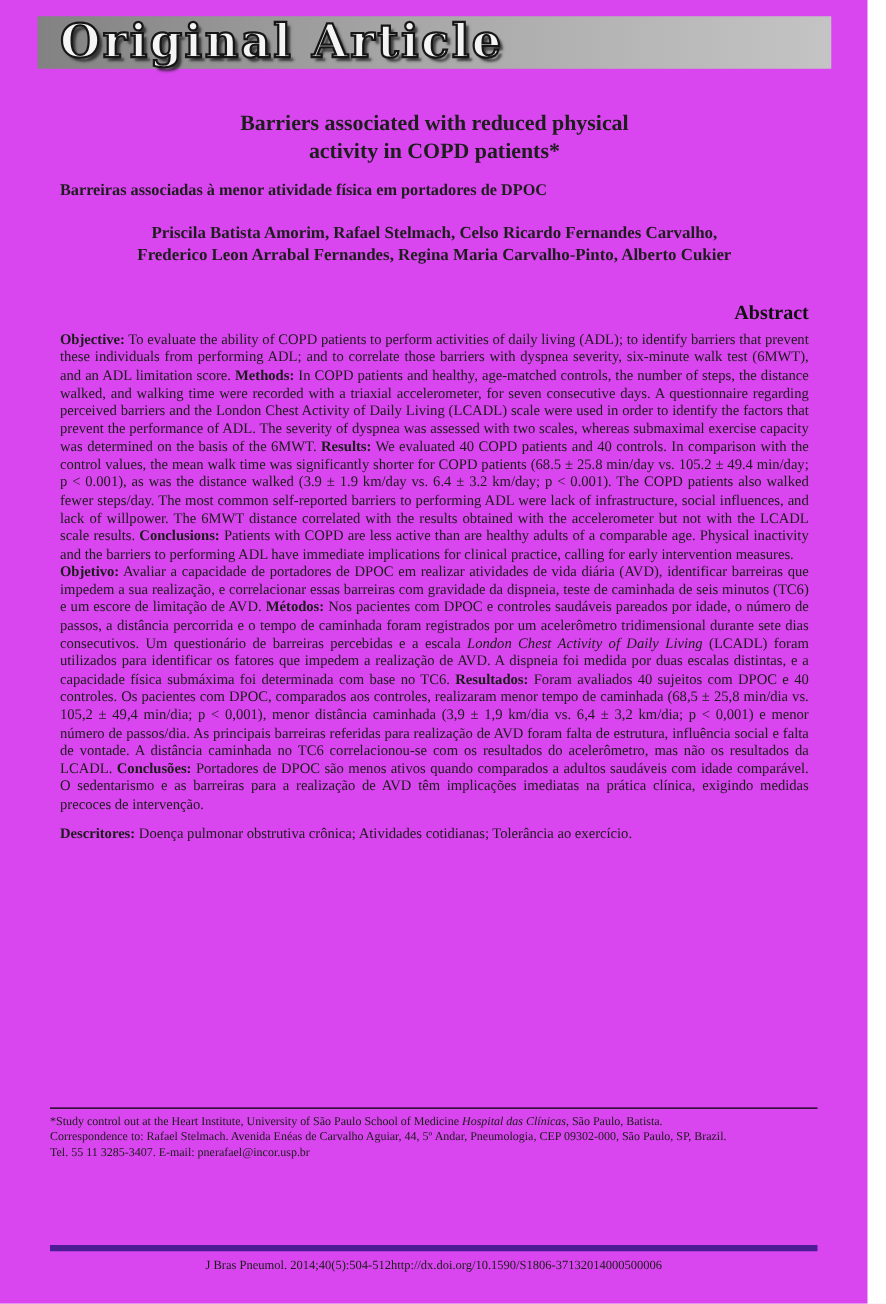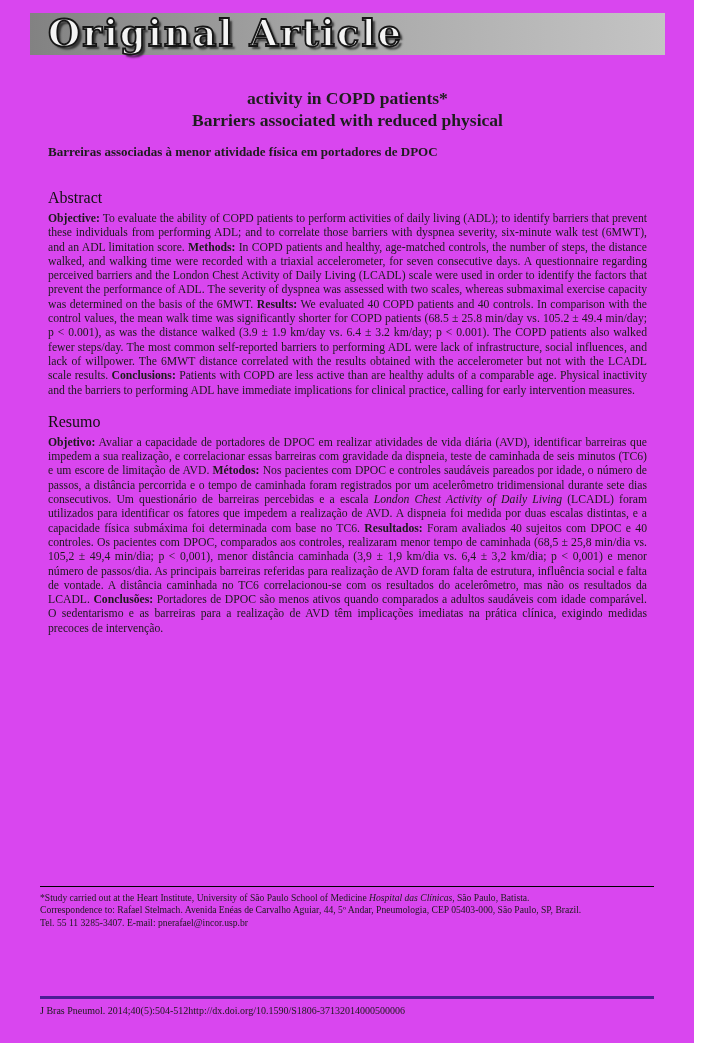--- a/index.html
+++ b/index.html
@@ -30,79 +30,83 @@
     -webkit-text-stroke:1.8px #161616;
     text-shadow:3px 3px 2px rgba(25,25,25,0.75);
     white-space:nowrap;
   }
   .content { margin:0 47px 0 48px; }
   .title { margin-top:33px; text-align:center; font-size:17.5px; font-weight:bold; line-height:21.5px; color:#1d1d1d; }
   .title .tline { display:block; }
   .subtitle { margin-top:13px; text-align:left; font-size:13px; font-weight:bold; color:#1d1d1d; }
   .authors { margin-top:17px; text-align:center; font-size:13.5px; font-weight:bold; line-height:18px; color:#1d1d1d; }
   .authors .aline { display:block; }
-  .section-heading { margin-top:29px; margin-bottom:5px; font-size:16px; font-weight:normal; color:#111; }
+  .section-heading { margin-top:29px; margin-bottom:5px; font-size:16px; font-weight:bold; color:#111;text-align:right; }
   .section-heading.resumo-h { margin-top:15px; }
   .para { font-size:11.7px; line-height:14.3px; text-align:justify; color:#1b1b1b; }
   .para b { font-weight:bold; }
   .para i { font-style:italic; }
   .kw { margin-top:9px; }
   
   .footnotes {
     position:absolute; left:40px; right:40px; top:886px;
     border-top:1px solid #000;
     padding-top:5px;
     font-size:9.6px; line-height:12.3px;
     color:#1b1b1b;
   }
   .footnotes .fline { display:block; }
   .footnotes i { }
   
   .page-footer {
     position:absolute; left:40px; right:40px; top:996px;
-    border-top:3px solid #4c1d95;
+    border-top:5px solid #4c1d95;
     padding-top:6px;
-    display:flex; justify-content:flex-start;
+    display:flex; justify-content:center;
     font-size:10px; color:#1b1b1b;
   }
 </style>
 </head>
 <body>
 
 <div class="page">
 
   <div class="banner">
     <span class="banner-text">Original Article</span>
   </div>
 
   <div class="content">
 
     <h1 class="title">
+        <span class="tline">Barriers associated with reduced physical</span>
         <span class="tline">activity in COPD patients*</span>
-        <span class="tline">Barriers associated with reduced physical</span>
       </h1>
 
     <h2 class="subtitle">Barreiras associadas à menor atividade física em portadores de DPOC</h2>
 
+    <p class="authors">
+        <span class="aline">Priscila Batista Amorim, Rafael Stelmach, Celso Ricardo Fernandes Carvalho,</span>
+        <span class="aline">Frederico Leon Arrabal Fernandes, Regina Maria Carvalho-Pinto, Alberto Cukier</span>
+      </p>
 
     <h3 class="section-heading">Abstract</h3>
 
     <p class="para"><b>Objective:</b><span> To evaluate the ability of COPD patients to perform activities of daily living (ADL); to identify barriers that prevent these individuals from performing ADL; and to correlate those barriers with dyspnea severity, six-minute walk test (6MWT), and an ADL limitation score. </span><b>Methods:</b><span> In COPD patients and healthy, age-matched controls, the number of steps, the distance walked, and walking time were recorded with a triaxial accelerometer, for seven consecutive days. A questionnaire regarding perceived barriers and the London Chest Activity of Daily Living (LCADL) scale were used in order to identify the factors that prevent the performance of ADL. The severity of dyspnea was assessed with two scales, whereas submaximal exercise capacity was determined on the basis of the 6MWT. </span><b>Results:</b><span> We evaluated 40 COPD patients and 40 controls. In comparison with the control values, the mean walk time was significantly shorter for COPD patients (68.5 ± 25.8 min/day vs. 105.2 ± 49.4 min/day; p &lt; 0.001), as was the distance walked (3.9 ± 1.9 km/day vs. 6.4 ± 3.2 km/day; p &lt; 0.001). The COPD patients also walked fewer steps/day. The most common self-reported barriers to performing ADL were lack of infrastructure, social influences, and lack of willpower. The 6MWT distance correlated with the results obtained with the accelerometer but not with the LCADL scale results. </span><b>Conclusions:</b><span> Patients with COPD are less active than are healthy adults of a comparable age. Physical inactivity and the barriers to performing ADL have immediate implications for clinical practice, calling for early intervention measures.</span></p>
 
 
-    <h3 class="section-heading resumo-h">Resumo</h3>
 
     <p class="para"><b>Objetivo:</b><span> Avaliar a capacidade de portadores de DPOC em realizar atividades de vida diária (AVD), identificar barreiras que impedem a sua realização, e correlacionar essas barreiras com gravidade da dispneia, teste de caminhada de seis minutos (TC6) e um escore de limitação de AVD. </span><b>Métodos:</b><span> Nos pacientes com DPOC e controles saudáveis pareados por idade, o número de passos, a distância percorrida e o tempo de caminhada foram registrados por um acelerômetro tridimensional durante sete dias consecutivos. Um questionário de barreiras percebidas e a escala </span><i>London Chest Activity of Daily Living</i><span> (LCADL) foram utilizados para identificar os fatores que impedem a realização de AVD. A dispneia foi medida por duas escalas distintas, e a capacidade física submáxima foi determinada com base no TC6. </span><b>Resultados:</b><span> Foram avaliados 40 sujeitos com DPOC e 40 controles. Os pacientes com DPOC, comparados aos controles, realizaram menor tempo de caminhada (68,5 ± 25,8 min/dia vs. 105,2 ± 49,4 min/dia; p &lt; 0,001), menor distância caminhada (3,9 ± 1,9 km/dia vs. 6,4 ± 3,2 km/dia; p &lt; 0,001) e menor número de passos/dia. As principais barreiras referidas para realização de AVD foram falta de estrutura, influência social e falta de vontade. A distância caminhada no TC6 correlacionou-se com os resultados do acelerômetro, mas não os resultados da LCADL. </span><b>Conclusões:</b><span> Portadores de DPOC são menos ativos quando comparados a adultos saudáveis com idade comparável. O sedentarismo e as barreiras para a realização de AVD têm implicações imediatas na prática clínica, exigindo medidas precoces de intervenção.</span></p>
 
+    <p class="para kw"><b>Descritores:</b><span> Doença pulmonar obstrutiva crônica; Atividades cotidianas; Tolerância ao exercício.</span></p>
 
   </div>
 
   <div class="footnotes">
-    <span class="fline"><span>*Study carried out at the Heart Institute, University of São Paulo School of Medicine </span><i>Hospital das Clínicas</i><span>, São Paulo, Batista.</span></span>
-    <span class="fline">Correspondence to: Rafael Stelmach. Avenida Enéas de Carvalho Aguiar, 44, 5º Andar, Pneumologia, CEP 05403-000, São Paulo, SP, Brazil.</span>
+    <span class="fline"><span>*Study control out at the Heart Institute, University of São Paulo School of Medicine </span><i>Hospital das Clínicas</i><span>, São Paulo, Batista.</span></span>
+    <span class="fline">Correspondence to: Rafael Stelmach. Avenida Enéas de Carvalho Aguiar, 44, 5º Andar, Pneumologia, CEP 09302-000, São Paulo, SP, Brazil.</span>
     <span class="fline">Tel. 55 11 3285-3407. E-mail: pnerafael@incor.usp.br</span>
   </div>
 
   <div class="page-footer">
     <span>J Bras Pneumol. 2014;40(5):504-512</span>
     <span>http://dx.doi.org/10.1590/S1806-37132014000500006</span>
   </div>
 
 </div>
 

